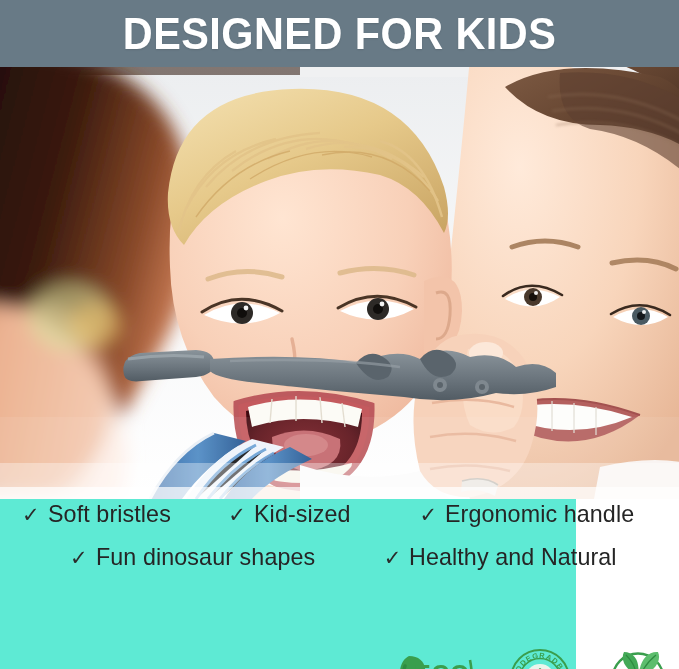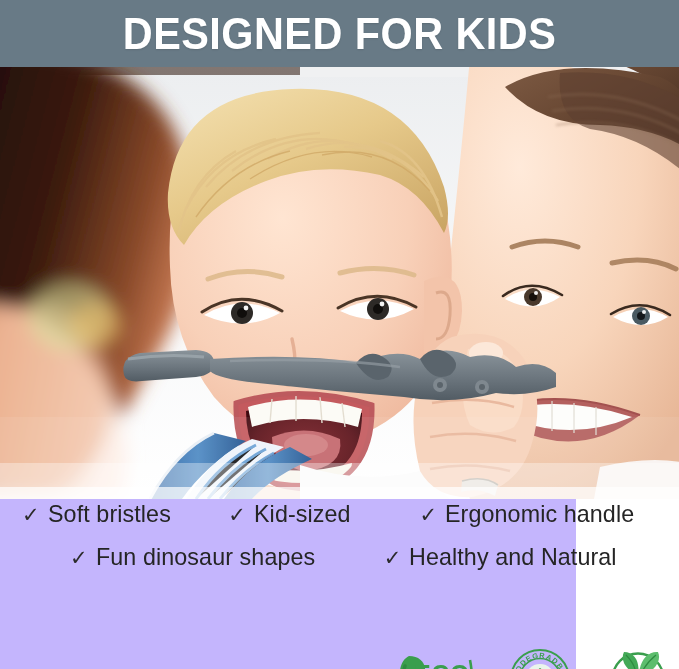--- a/index.html
+++ b/index.html
@@ -5,21 +5,21 @@
   * { margin:0; padding:0; box-sizing:border-box; }
   html, body {
     width:679px; height:669px;
     background:#ffffff;
     font-family:"Liberation Sans", sans-serif;
     overflow:hidden;
   }
   .card {
     position:relative;
     width:576px; height:669px;
-    background:#c4b5fd;
+    background:#5eead4;
     text-align:center;
   }
 
   
   .banner {
     position:absolute; left:0; top:0;
     width:679px; height:67px;
     background:#687a86;
     display:flex; align-items:center; justify-content:center;
     overflow:hidden;

